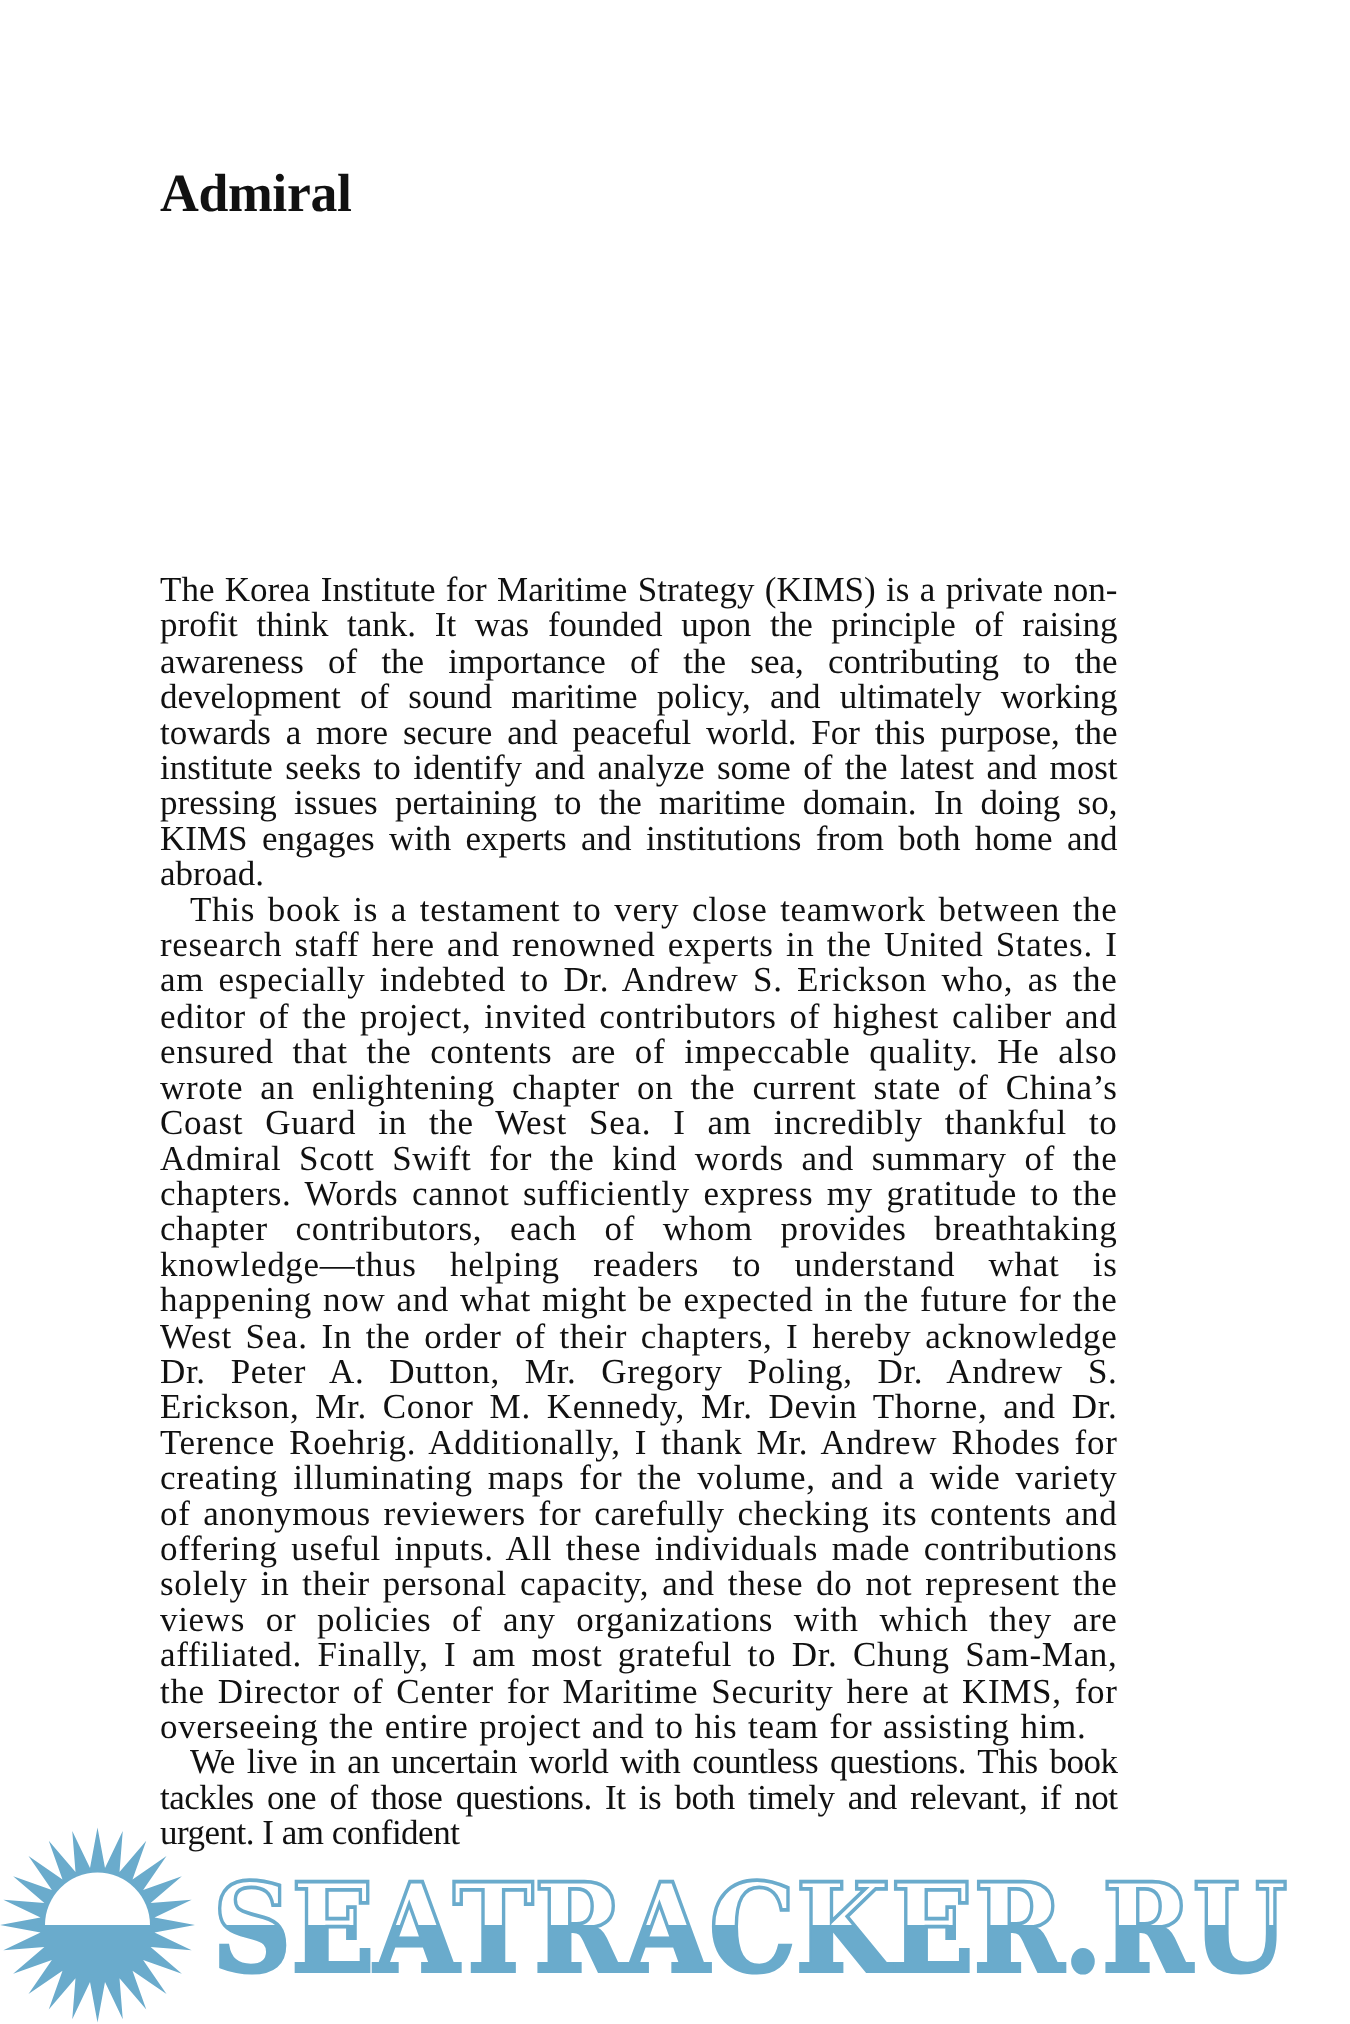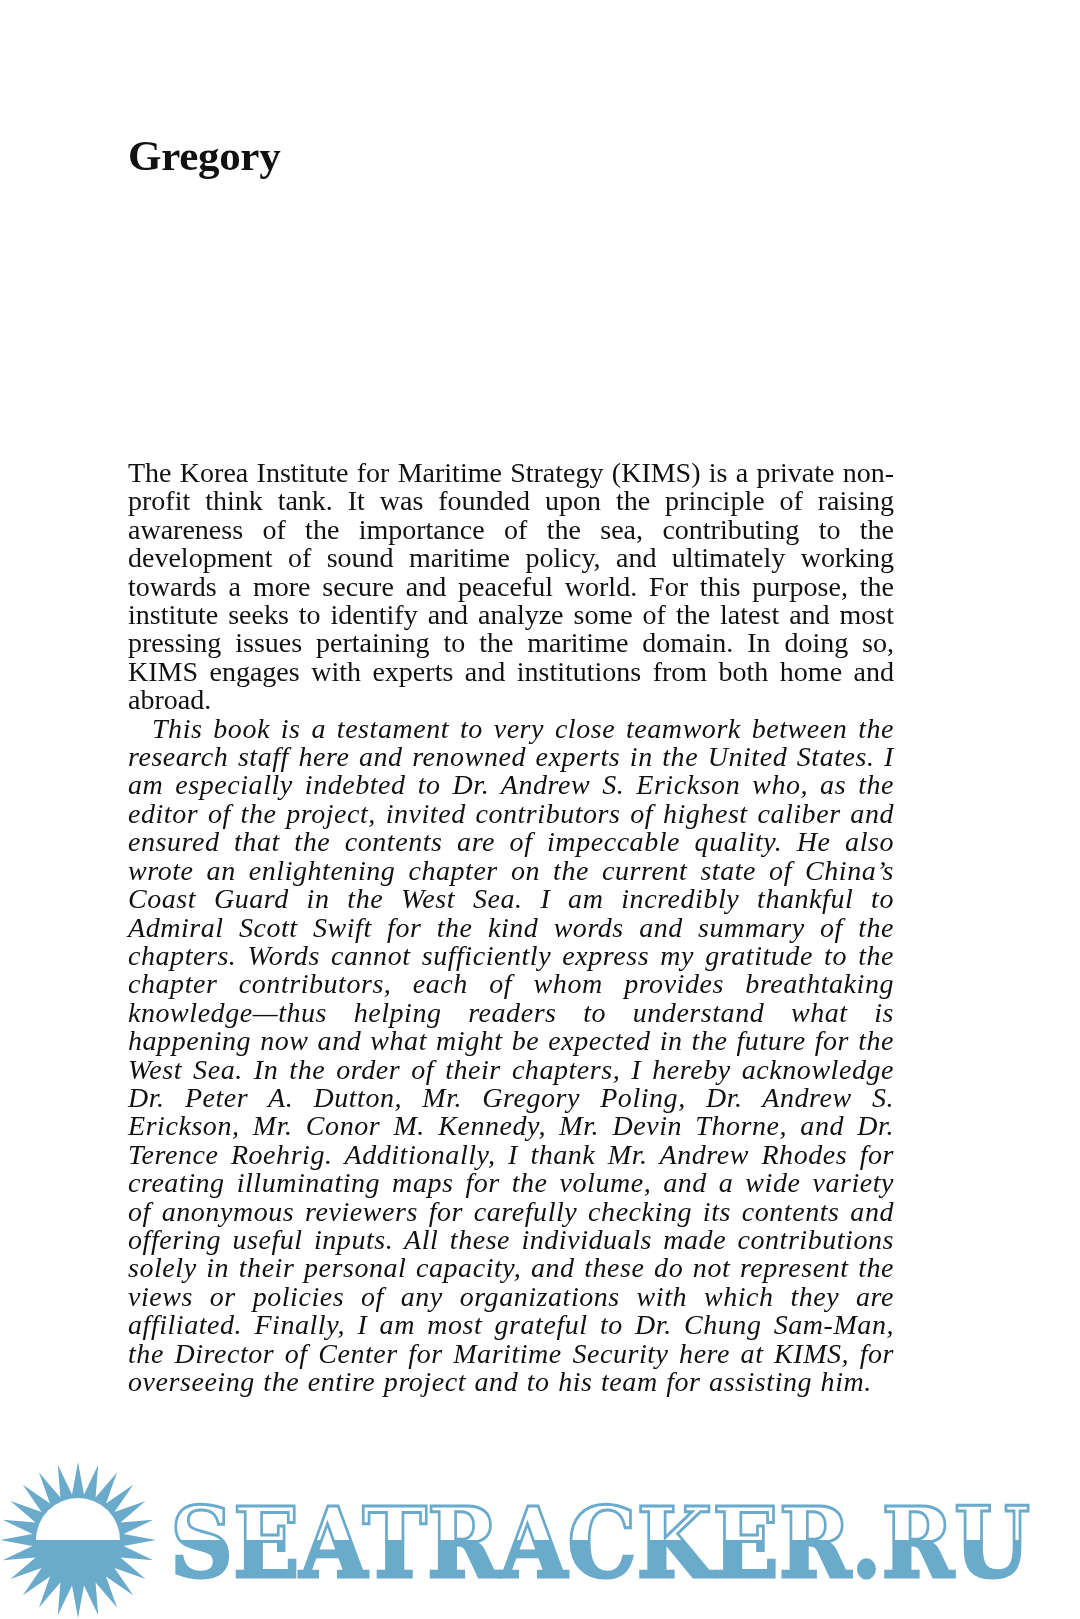--- a/index.html
+++ b/index.html
@@ -38,41 +38,41 @@
     .para {
       margin: 0;
       text-indent: 0;
     }
     .para + .para {
       text-indent: 24px;
     }
     .para.tracked {
       letter-spacing: 0.55px;
       word-spacing: 1px;
-      font-style: italic;
     }
     .para.condensed {
       letter-spacing: -0.4px;
     }
     .watermark {
       position: absolute;
       left: 0;
       top: 1450px;
       width: 1080px;
       height: 169px;
     }
   </style>
 </head>
 <body>
 
-<h1 class="page-title">Gregory</h1>
+<h1 class="page-title">Admiral</h1>
 
 <div class="body-text">
   <p class="para">The Korea Institute for Maritime Strategy (KIMS) is a private non-profit think tank. It was founded upon the principle of raising awareness of the importance of the sea, contributing to the development of sound maritime policy, and ultimately working towards a more secure and peaceful world. For this purpose, the institute seeks to identify and analyze some of the latest and most pressing issues pertaining to the maritime domain. In doing so, KIMS engages with experts and institutions from both home and abroad.</p>
   <p class="para tracked">This book is a testament to very close teamwork between the research staff here and renowned experts in the United States. I am especially indebted to Dr. Andrew S. Erickson who, as the editor of the project, invited contributors of highest caliber and ensured that the contents are of impeccable quality. He also wrote an enlightening chapter on the current state of China’s Coast Guard in the West Sea. I am incredibly thankful to Admiral Scott Swift for the kind words and summary of the chapters. Words cannot sufficiently express my gratitude to the chapter contributors, each of whom provides breathtaking knowledge—thus helping readers to understand what is happening now and what might be expected in the future for the West Sea. In the order of their chapters, I hereby acknowledge Dr. Peter A. Dutton, Mr. Gregory Poling, Dr. Andrew S. Erickson, Mr. Conor M. Kennedy, Mr. Devin Thorne, and Dr. Terence Roehrig. Additionally, I thank Mr. Andrew Rhodes for creating illuminating maps for the volume, and a wide variety of anonymous reviewers for carefully checking its contents and offering useful inputs. All these individuals made contributions solely in their personal capacity, and these do not represent the views or policies of any organizations with which they are affiliated. Finally, I am most grateful to Dr. Chung Sam-Man, the Director of Center for Maritime Security here at KIMS, for overseeing the entire project and to his team for assisting him.</p>
+  <p class="para condensed">We live in an uncertain world with countless questions. This book tackles one of those questions. It is both timely and relevant, if not urgent. I am confident</p>
 </div>
 
 <svg class="watermark" viewBox="0 0 1080 169" xmlns="http://www.w3.org/2000/svg">
   <defs>
     <clipPath id="lowerHalf">
       <rect x="0" y="90" width="1080" height="79"></rect>
     </clipPath>
   </defs>
   <g id="sun-group">
     <polygon id="sun-rays" points="78.0,12.0 84.0,44.4 98.2,14.7 95.6,47.5 117.0,22.5 106.0,53.5 133.2,34.8 114.5,62.0 145.5,51.0 120.5,72.4 153.3,69.8 123.6,84.0 156.0,90.0 123.6,96.0 153.3,110.2 120.5,107.6 145.5,129.0 114.5,118.0 133.2,145.2 106.0,126.5 117.0,157.5 95.6,132.5 98.2,165.3 84.0,135.6 78.0,168.0 72.0,135.6 57.8,165.3 60.4,132.5 39.0,157.5 50.0,126.5 22.8,145.2 41.5,118.0 10.5,129.0 35.5,107.6 2.7,110.2 32.4,96.0 0.0,90.0 32.4,84.0 2.7,69.8 35.5,72.4 10.5,51.0 41.5,62.0 22.8,34.8 50.0,53.5 39.0,22.5 60.4,47.5 57.8,14.7 72.0,44.4" fill="#6aabcc"></polygon>

